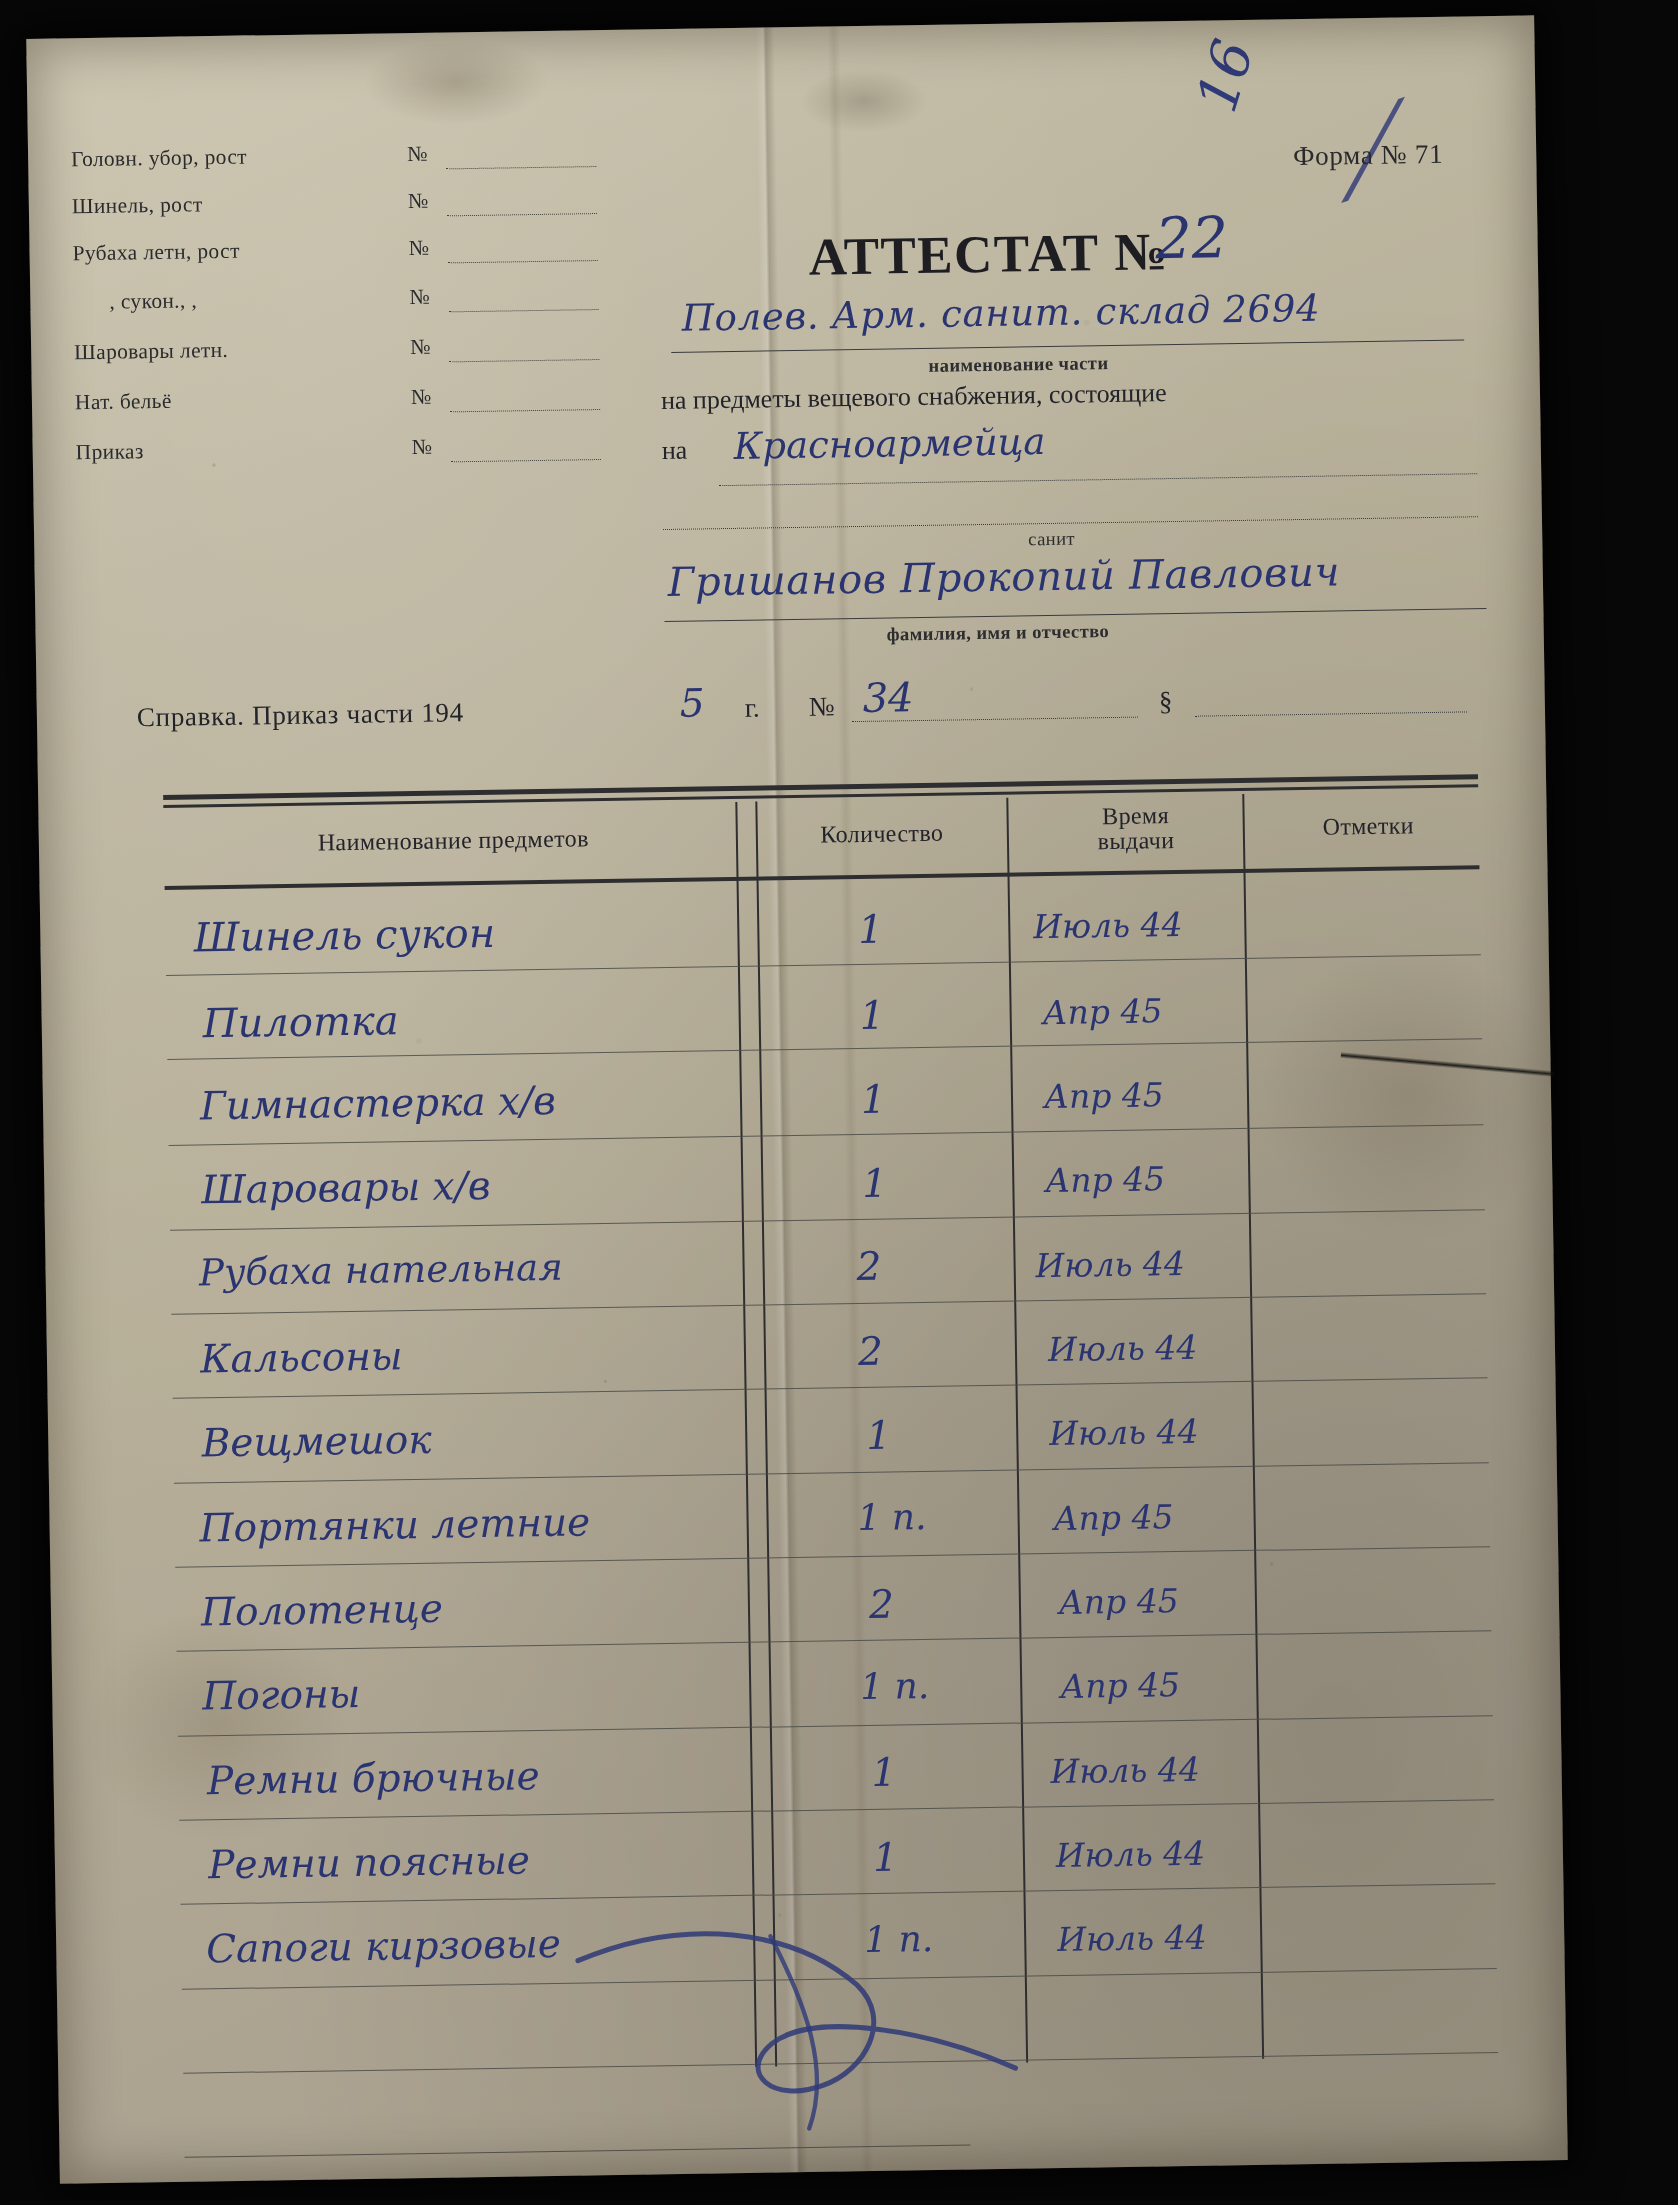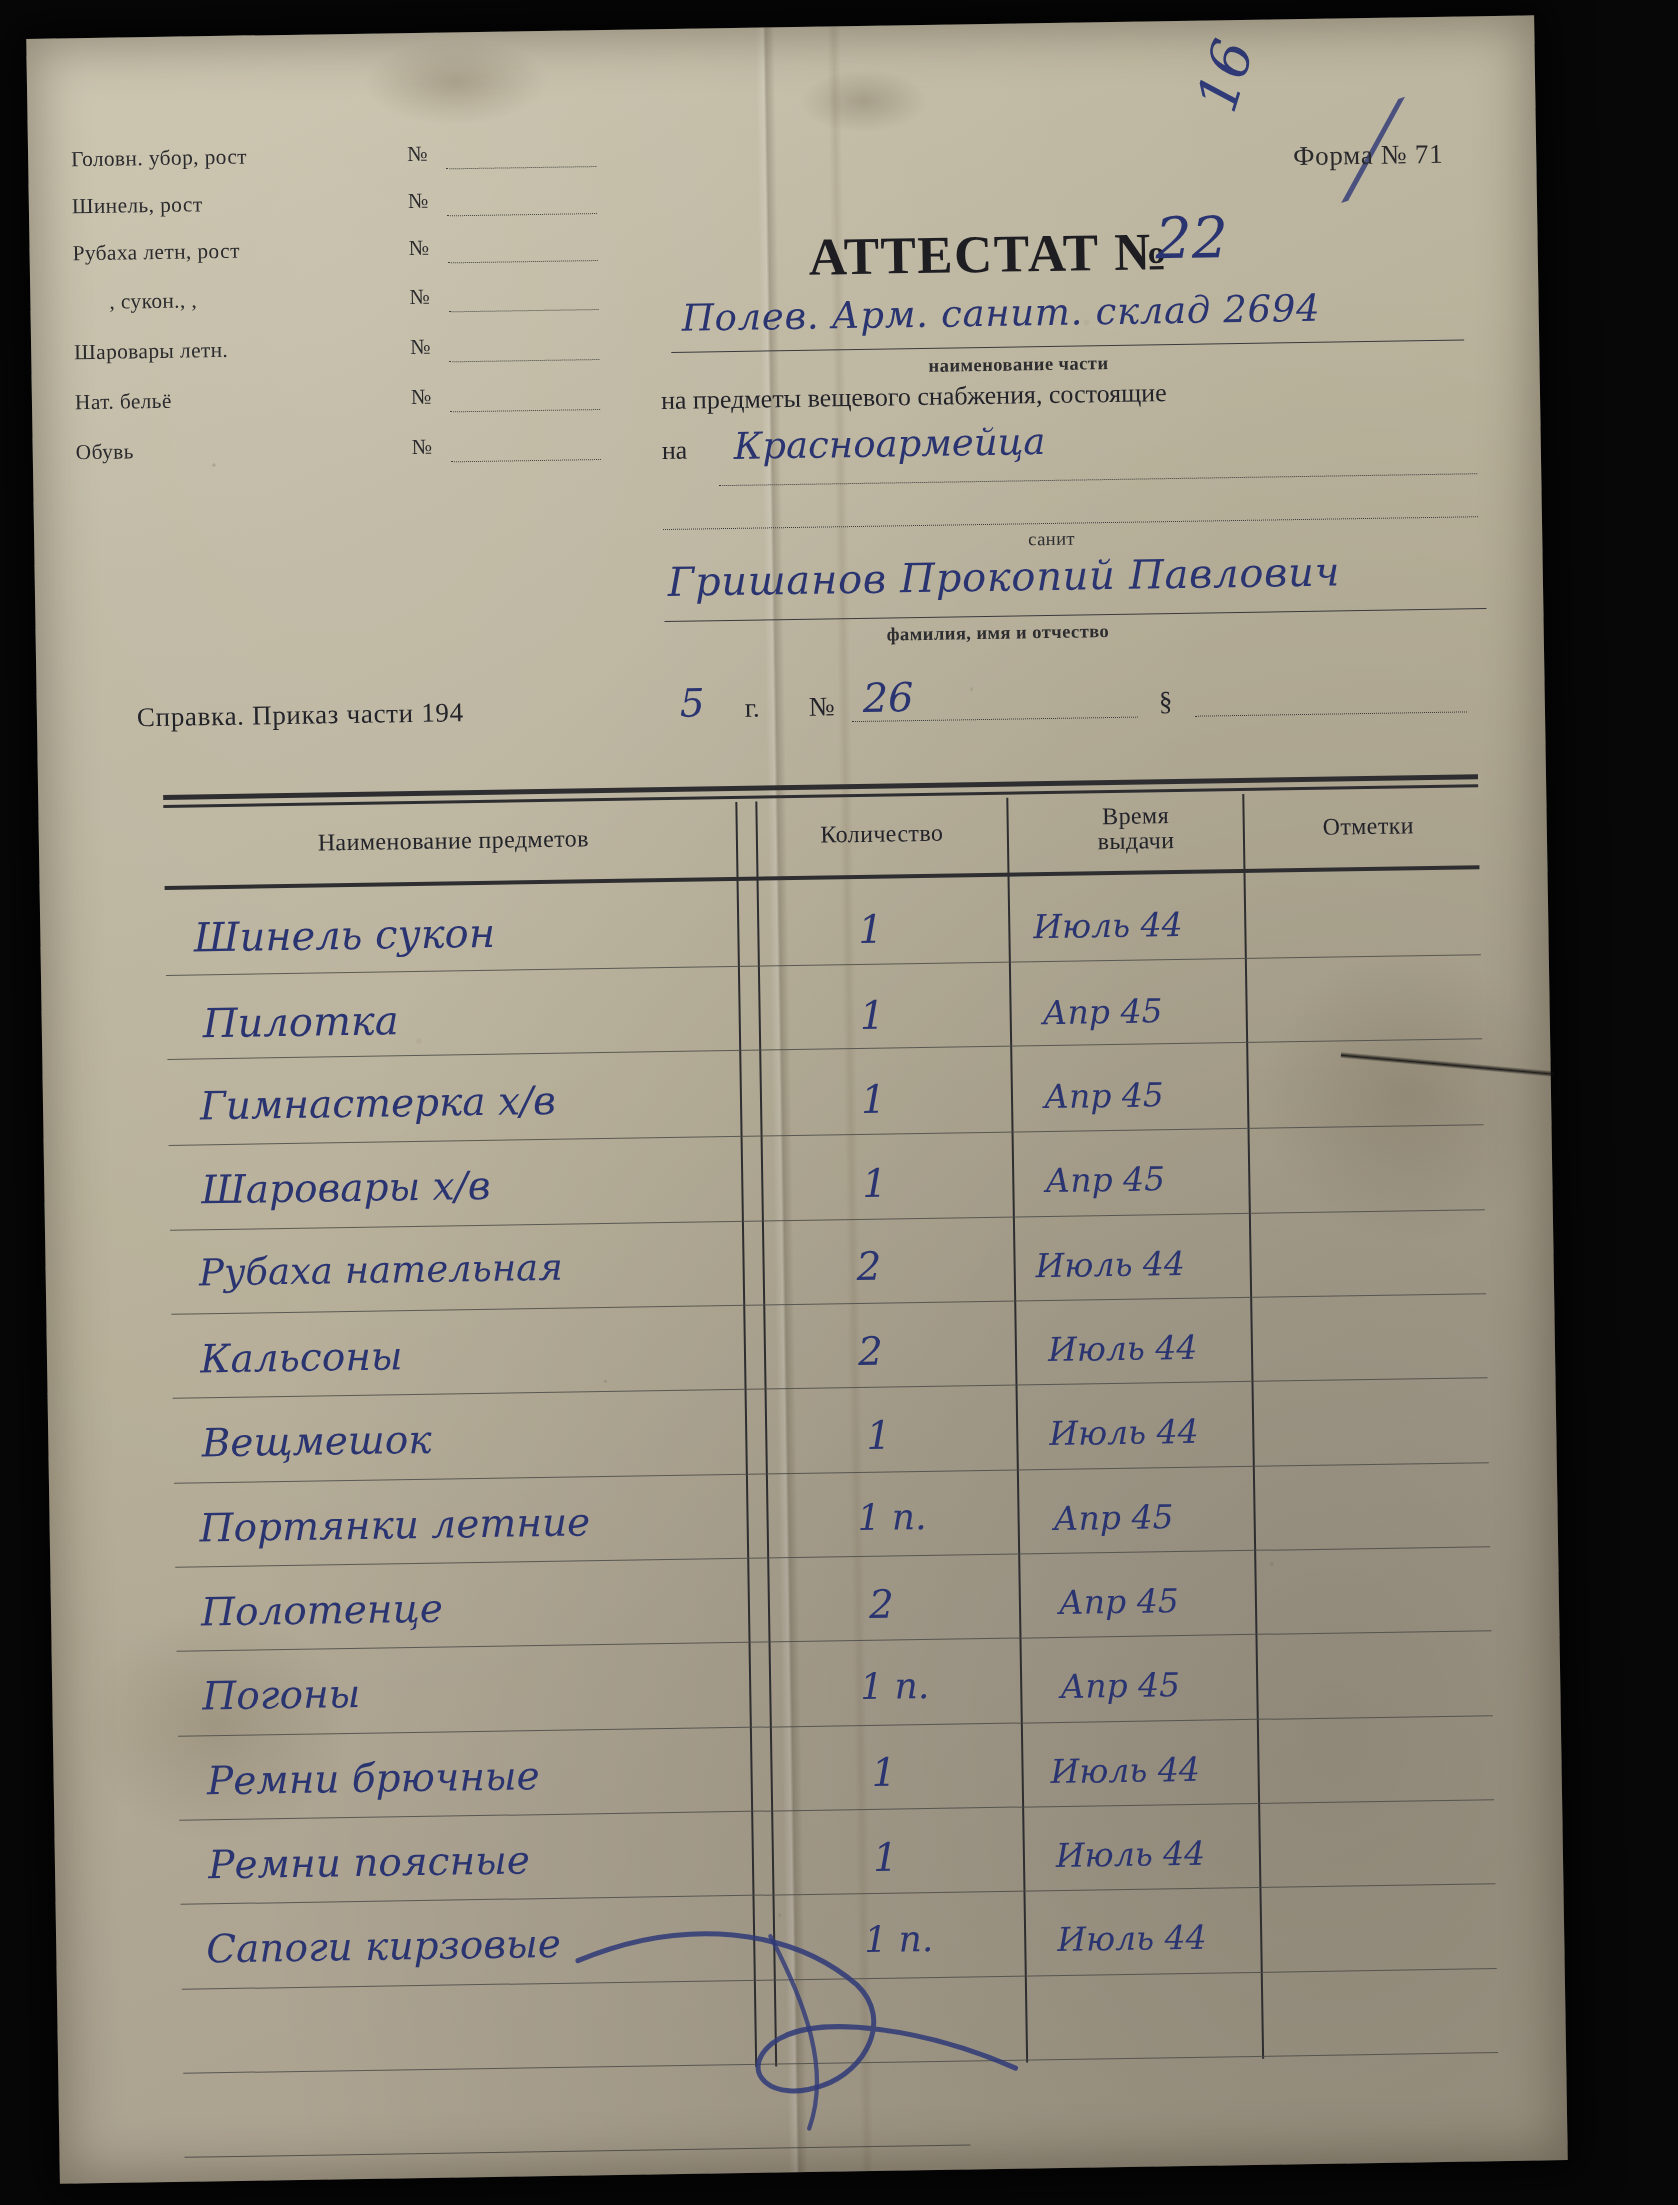--- a/index.html
+++ b/index.html
@@ -129,21 +129,21 @@
       <div class="lfline" style="left:418px;top:279px;width:150px;"></div>
 
       <div class="lf" style="left:43px;top:302px;">Шаровары летн.</div>
       <div class="lf" style="left:379px;top:302px;">№</div>
       <div class="lfline" style="left:418px;top:329px;width:150px;"></div>
 
       <div class="lf" style="left:43px;top:352px;">Нат. бельё</div>
       <div class="lf" style="left:379px;top:352px;">№</div>
       <div class="lfline" style="left:418px;top:379px;width:150px;"></div>
 
-      <div class="lf" style="left:43px;top:402px;">Обувь</div>
+      <div class="lf" style="left:43px;top:402px;">Приказ</div>
       <div class="lf" style="left:379px;top:402px;">№</div>
       <div class="lfline" style="left:418px;top:429px;width:150px;"></div>
     </div>
 
     <div class="hw" style="left:1187px;top:57px;font-size:56px;transform:rotate(-72deg);color:#2f3a78;">16</div>
     <div class="hw" style="left:1301px;top:86px;font-size:107px;transform:rotate(-18deg);color:#38407a;opacity:.85;">⟋</div>
 
     <div class="print form71">Форма № 71</div>
 
     <div class="title">АТТЕСТАТ №</div>
@@ -163,21 +163,21 @@
     <div class="cap" style="left:994px;top:505px;">санит</div>
 
     <div class="hw" style="left:633px;top:530px;font-size:40px;letter-spacing:0.7px;">Гришанов Прокопий Павлович</div>
     <div class="solidline" style="position:absolute;left:629px;top:592px;width:822px;"></div>
     <div class="cap" style="left:851px;top:598px;font-weight:bold;">фамилия, имя и отчество</div>
 
     <div class="line-txt" style="left:100px;top:665px;font-size:27px;letter-spacing:0.7px;">Справка. Приказ части 194</div>
     <div class="hw" style="left:643px;top:652px;font-size:39px;">5</div>
     <div class="line-txt" style="left:708px;top:665px;font-size:27px;">г.</div>
     <div class="line-txt" style="left:772px;top:665px;font-size:27px;">№</div>
-    <div class="hw" style="left:826px;top:649px;font-size:40px;">26</div>
+    <div class="hw" style="left:826px;top:649px;font-size:40px;">34</div>
     <div class="dotline" style="position:absolute;left:815px;top:695px;width:286px;"></div>
     <div class="line-txt" style="left:1122px;top:665px;font-size:27px;">§</div>
     <div class="dotline" style="position:absolute;left:1158px;top:695px;width:272px;"></div>
 
     <div id="tbl">
 
       <div class="rule" style="left:-7.1px;top:0;width:1315px;height:5px;"></div>
       <div class="rule" style="left:-7.1px;top:10px;width:1315px;height:2.9px;"></div>
 
       <div class="th" style="left:21.4px;top:37px;width:522px;">Наименование предметов</div>

